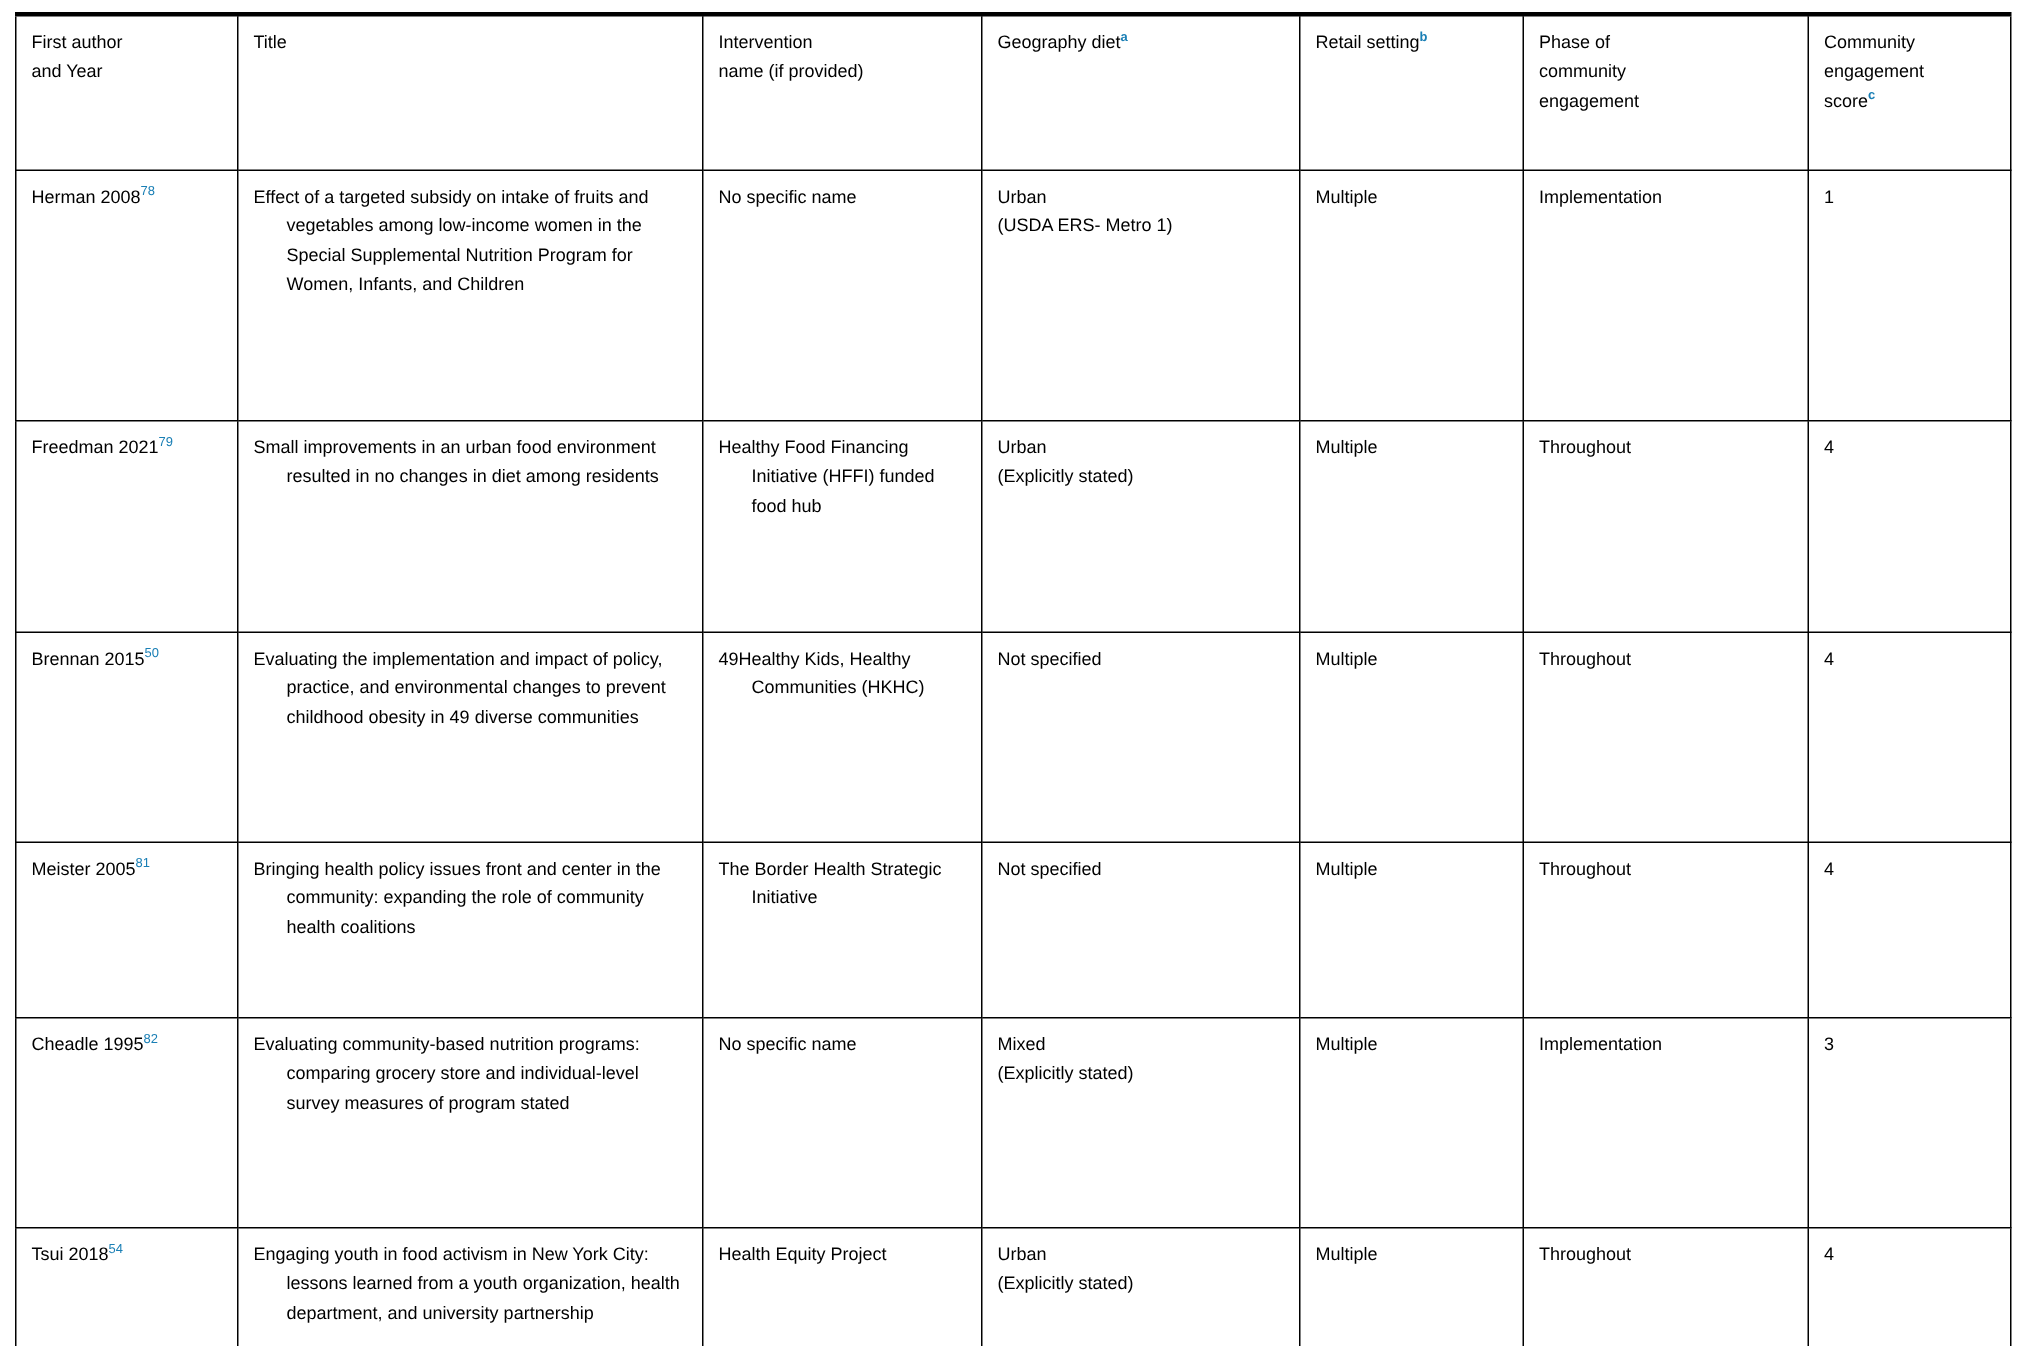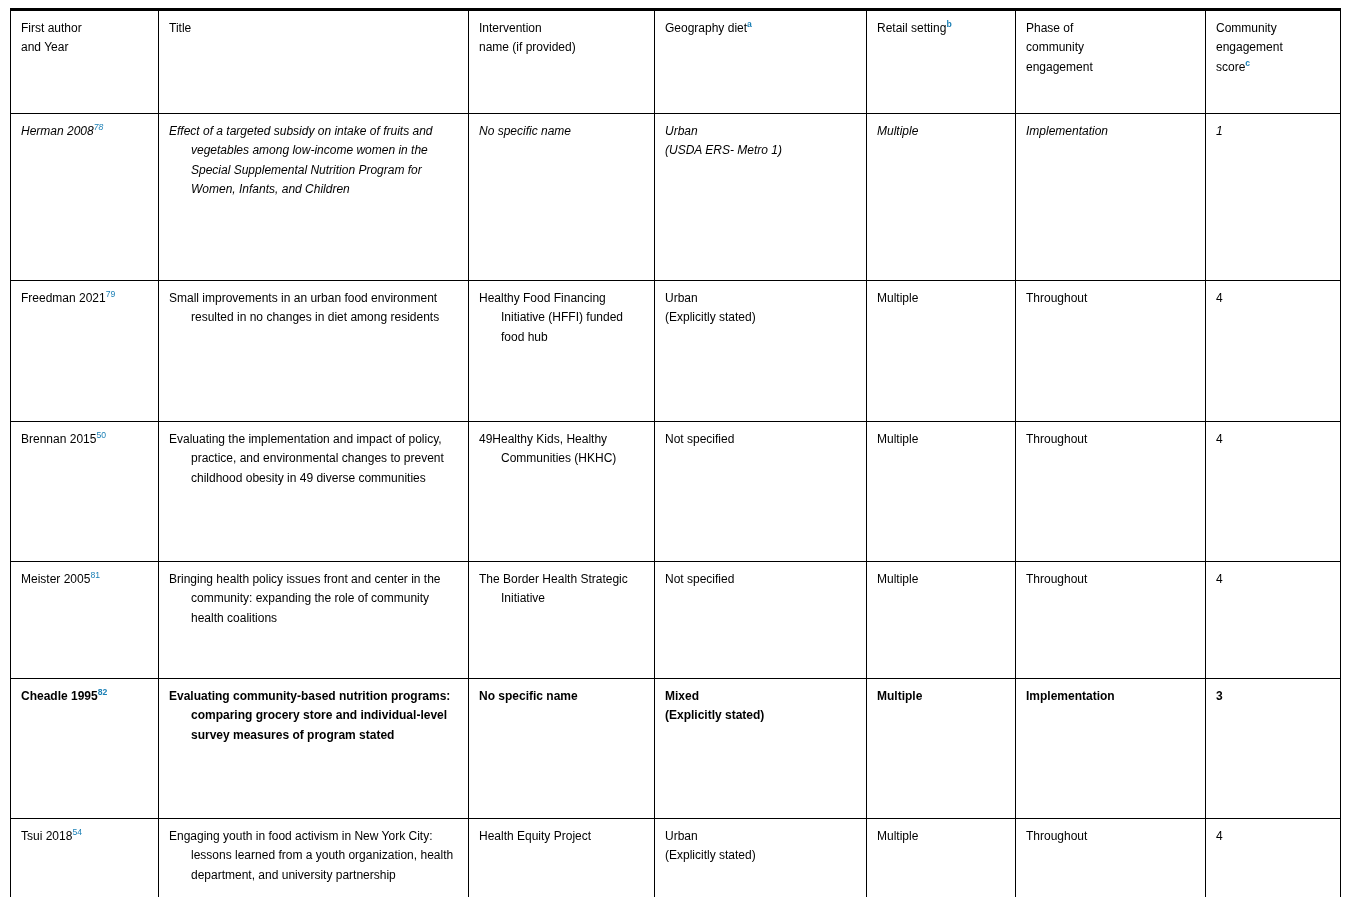--- a/index.html
+++ b/index.html
@@ -89,25 +89,25 @@
     vertical-align: super;
     line-height: 0;
   }
   thead sup.ref {
     font-weight: bold;
   }
 
   .hdr-line { display: block; }
 
   
-  tr.r0 td { height: 150px; font-style: italic; }
+  tr.r0 td { height: 150px; }
   tr.r1 td { height: 124px; }
   tr.r2 td { height: 123px; }
   tr.r3 td { height: 100px; }
-  tr.r4 td { height: 123px; font-weight: bold; }
+  tr.r4 td { height: 123px; }
   tr.r5 td { height: 122px; }
 </style>
 </head>
 <body>
 
 <div class="table-wrap">
   <table class="study-table">
     <colgroup>
       <col class="c-author">
         <col class="c-title">

